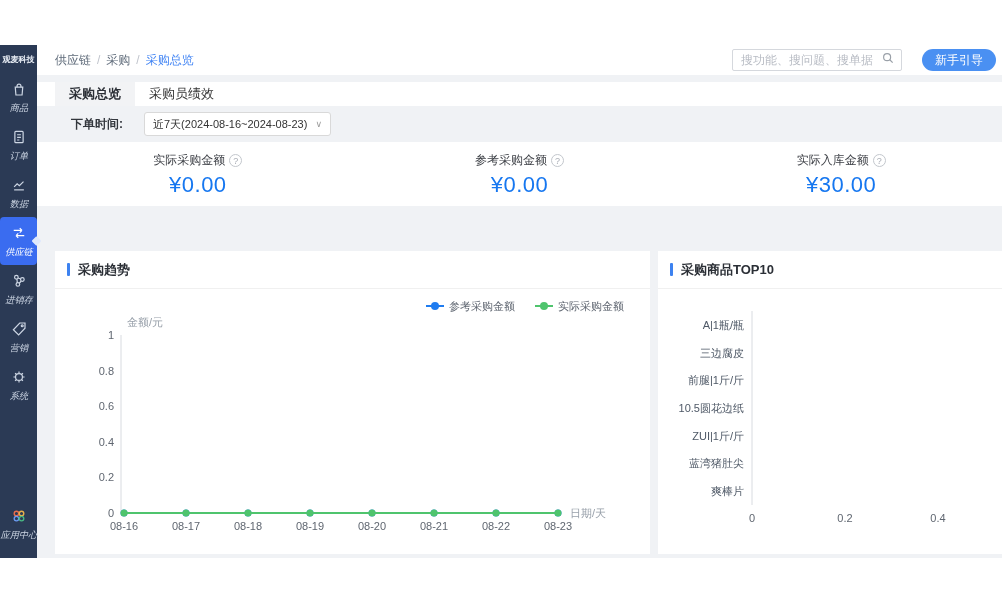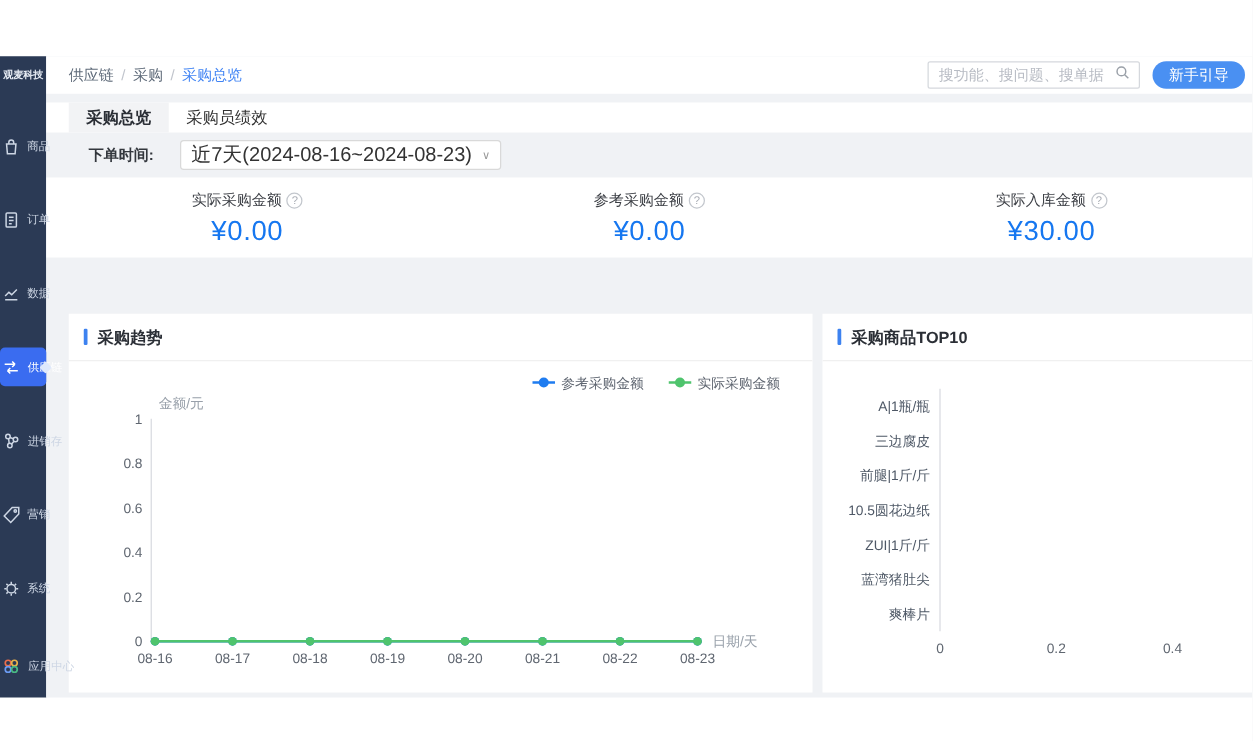--- a/index.html
+++ b/index.html
@@ -3,60 +3,60 @@
 <meta charset="utf-8">
 <style>
   * { margin:0; padding:0; box-sizing:border-box; }
   body { font-family:"Liberation Sans", sans-serif; background:#ffffff; }
   .page { position:relative; width:1002px; height:593px; background:#ffffff; overflow:hidden; }
 
   
   .app-row { position:absolute; top:45px; left:0; width:1002px; height:513px; display:flex; }
 
   
-  .sidebar { width:37px; height:513px; background:#2b3a55; display:flex; flex-direction:column; align-items:center; flex-shrink:0;gap:28px; }
+  .sidebar { width:37px; height:513px; background:#2b3a55; display:flex; flex-direction:column; align-items:center; flex-shrink:0; }
   .logo { width:100%; height:28px; display:flex; align-items:center; justify-content:center;
           color:#e8edf5; font-size:8px; font-weight:bold; letter-spacing:0; white-space:nowrap; }
-  .nav-item { width:37px; padding:7px 0 6px; display:flex; flex-direction:row; align-items:center; gap:3px;
-              color:#cdd6e4; cursor:pointer; position:relative; }
+  .nav-item { width:37px; padding:7px 0 6px; display:flex; flex-direction:column; align-items:center; gap:3px;
+              color:#cdd6e4; cursor:pointer; position:relative;font-style:italic; }
   .nav-item .nv-label { font-size:10px; transform:scale(0.92); white-space:nowrap; }
   .nav-item svg { display:block; }
   .nav-item.active { background:#3a6cf0; border-radius:4px; color:#ffffff; }
   .nav-item.active .notch { position:absolute; right:-3px; top:50%; width:7px; height:7px; background:#dfe9fc;
                             transform:translateY(-50%) rotate(45deg); border-radius:1px; }
   .sb-footer { margin-top:auto; margin-bottom:10px; }
 
   
   .main { flex:1; height:513px; background:#f0f2f5; display:flex; flex-direction:column; overflow:hidden; }
 
   .header { height:30px; background:#ffffff; display:flex; align-items:center; padding:0 6px 0 18px; }
   .crumb { font-size:12px; color:#5f6b7a; }
   .crumb-sep { color:#c0c4cc; font-size:12px; margin:0 6px; }
   .crumb.current { color:#4184f4; }
-  .header-right { margin-left:auto; display:flex; align-items:center; gap:10px; }
+  .header-right { margin-left:auto; display:flex; align-items:center; gap:20px; }
   .search-box { width:170px; height:22px; border:1px solid #d5d8dd; border-radius:2px; background:#fff;
                 display:flex; align-items:center; padding:0 6px 0 8px; }
   .search-box input { flex:1; border:none; outline:none; font-size:12px; color:#333; min-width:0;
                       font-family:"Liberation Sans", sans-serif; }
   .search-box input::placeholder { color:#b8bcc4; }
   .guide-btn { height:22px; padding:0 13px; background:#4a90f2; color:#fff; font-size:12px; border:none;
                border-radius:11px; line-height:22px; cursor:pointer; white-space:nowrap;
                font-family:Liberation Sans, sans-serif; }
 
   .gap7 { height:7px; }
 
   .tabbar { height:24px; background:#ffffff; display:flex; align-items:stretch; padding-left:18px; }
   .tab { font-size:13px; color:#333; padding:0 14px; line-height:24px; cursor:pointer; white-space:nowrap; }
   .tab.active { background:#f2f3f5; font-weight:bold; color:#2b2f36; }
 
   .filter-row { height:36px; display:flex; align-items:center; padding:0 34px; gap:21px; }
   .filter-label { font-size:12px; color:#33373d; font-weight:bold; }
   .select-box { height:24px; background:#fff; border:1px solid #d9d9d9; border-radius:3px; display:flex;
                 align-items:center; padding:0 8px; gap:8px; cursor:pointer; }
-  .select-value { font-size:16px; color:#333; white-space:nowrap; }
+  .select-value { font-size:11px; color:#333; white-space:nowrap; }
   .select-caret { font-size:9px; color:#999; }
 
   .notice { height:24px; background:#fbeee0; display:flex; align-items:center; padding:0 18px; gap:6px;
             font-size:12px; color:#756a5f; white-space:nowrap; overflow:hidden; }
   .notice .n-prefix { color:#4d463e; font-weight:bold; }
   .notice .n-bullet { color:#756a5f; }
 
   .metrics { height:64px; background:#ffffff; display:flex; align-items:center; }
   .metric { flex:1; text-align:center; }
   .metric-label { font-size:12px; color:#3c3f45; display:inline-flex; align-items:center; gap:4px; }

